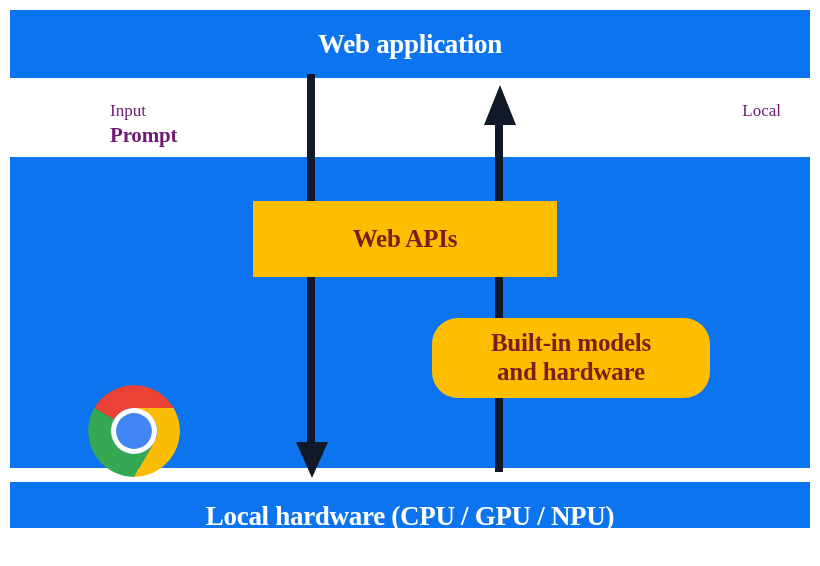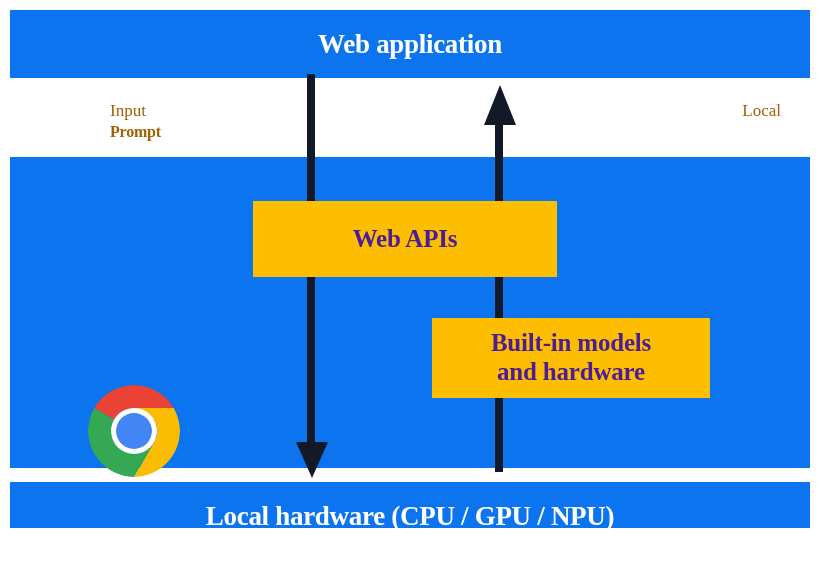--- a/index.html
+++ b/index.html
@@ -90,33 +90,34 @@
     left: 253px;
     top: 201px;
     width: 304px;
     height: 76px;
   }
   #box-builtin-models {
     left: 432px;
     top: 318px;
     width: 278px;
     height: 80px;
+    border-radius: 26px;
   }
   .yellow-box-label {
-    color: #4c1d95;
+    color: #7f1d1d;
     font-size: 25px;
     font-weight: bold;
     letter-spacing: -0.2px;
     line-height: 1.15;
   }
 
   
   .io-annotation {
     position: absolute;
-    color: #a16207;
+    color: #701a75;
     z-index: 6;
   }
   #annotation-input {
     left: 110px;
     top: 100px;
     text-align: left;
   }
   #annotation-output {
     right: 39px;
     top: 100px;
@@ -124,21 +125,21 @@
   }
   .io-kind {
     display: block;
     font-size: 17px;
     font-weight: normal;
     line-height: 1.3;
     white-space: nowrap;
   }
   .io-value {
     display: block;
-    font-size: 16px;
+    font-size: 21px;
     font-weight: bold;
     line-height: 1.3;
     letter-spacing: -0.2px;
     white-space: nowrap;
   }
 
   
   #browser-mark {
     position: absolute;
     left: 54px;

